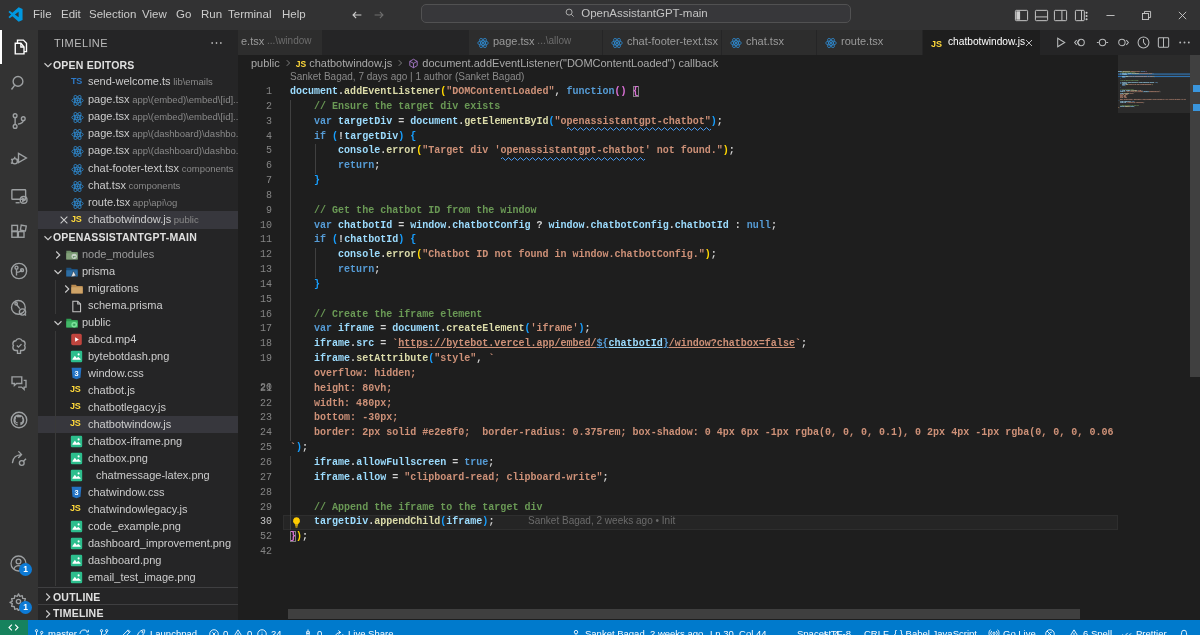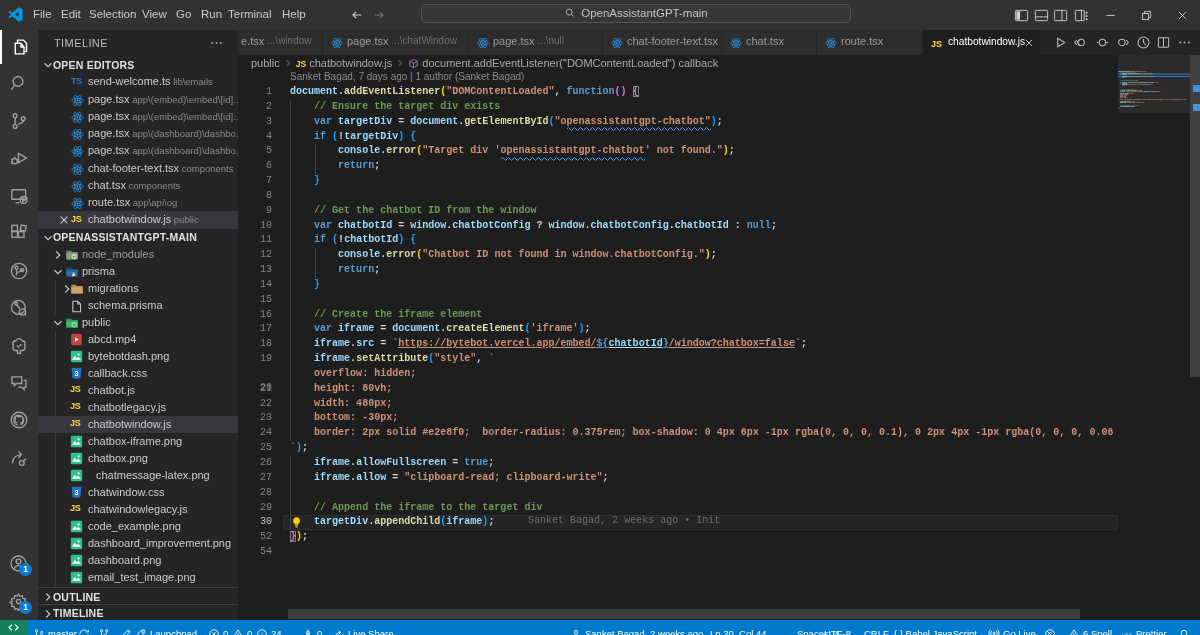--- a/index.html
+++ b/index.html
@@ -27,21 +27,21 @@
 .tlab{vertical-align:top}
 .tdesc{color:#6d6d6d;font-size:10px;vertical-align:top}
 .ticon{display:inline-block;position:relative;top:1.5px;margin-right:4px;width:12px;height:12px}
 .tclose{position:absolute;right:5px;top:7px}
 #crumbs{position:absolute;left:13px;top:25px;height:16px;font-size:11px;white-space:nowrap;line-height:16px}
 .cl{position:absolute;left:52px;height:14.84px;line-height:14.84px;font-family:"Liberation Mono",monospace;font-size:10.033px;font-weight:600;white-space:pre}
 .ln{position:absolute;left:0;width:34px;height:14.84px;line-height:14.84px;font-family:"Liberation Mono",monospace;font-size:10.033px;text-align:right;white-space:pre}
 #codewrap{position:absolute;left:0;top:25px;width:880px;height:565px;overflow:hidden}
 .guide{position:absolute;width:1px;background:#404040}
 #curline{position:absolute;left:45px;width:835px;height:14.84px;background:rgba(255,255,255,0.03);border:1px solid rgba(255,255,255,0.045)}
-#blame{position:absolute;left:290px;font-family:Liberation Mono, monospace;font-size:10.033px;color:#6b6b6b;white-space:pre}
+#blame{position:absolute;left:290px;font-family:Liberation Sans, sans-serif;font-size:10.033px;color:#6b6b6b;white-space:pre}
 #minimap{position:absolute;left:880px;top:41px;width:72px;height:548px;overflow:hidden}
 #minimapinner{position:relative;transform:scale(0.082);transform-origin:0 0;width:12000px}
 .ml{position:absolute;left:0;height:14.84px;line-height:14.84px;font-family:"Liberation Mono",monospace;font-size:10.033px;font-weight:900;white-space:pre;-webkit-text-stroke:0.6px currentColor}
 #mslider{position:absolute;left:880px;top:25px;width:72px;height:58px;background:rgba(130,130,130,0.14)}
 #vscroll{position:absolute;left:952px;top:25px;width:10px;height:322px;background:rgba(121,121,121,0.38)}
 .vmark{position:absolute;left:955px;width:7px;height:7px;background:#3a96dd}
 #hscroll{position:absolute;left:50px;top:579px;width:792px;height:10px;background:rgba(110,110,110,0.42)}
 #statusbar{position:absolute;left:0;top:620px;width:1200px;height:15px;background:#007acc;font-size:9.5px;color:#ffffff;white-space:nowrap}
 .sitem{position:absolute;top:0;display:flex;align-items:center;gap:3px;height:27px}
 .remotebox{position:absolute;left:0;top:0;width:27.5px;height:15px;background:#16825d;display:flex;align-items:center;justify-content:center}
@@ -294,21 +294,21 @@
 <svg class="abs" style="left:32px;top:320.25px" width="13" height="13" viewBox="0 0 16 16">
         <rect x="1" y="1" width="14" height="14" rx="1.5" fill="#2dbe8d"></rect>
         <path d="M3 11l3-4 2.4 3 1.6-1.6 3 2.6v1H3z" fill="#fff"></path>
         <circle cx="10.6" cy="5.4" r="1.3" fill="#fff"></circle>
       </svg>
 <span class="slab" style="left:50px;top:319.75px">bytebotdash.png</span>
 <svg class="abs" style="left:32px;top:337.25px" width="13" height="13" viewBox="0 0 16 16">
         <path d="M2 1h12l-1.1 12.2L8 15l-4.9-1.8z" fill="#2473c4"></path>
         <text x="8" y="11" font-family="Liberation Sans" font-size="9" font-weight="bold" fill="#fff" text-anchor="middle">3</text>
       </svg>
-<span class="slab" style="left:50px;top:336.75px">callback.css</span>
+<span class="slab" style="left:50px;top:336.75px">window.css</span>
 <span class="abs" style="left:32px;top:354.25px;font:bold 9px 'Liberation Sans';color:#ffd93b;letter-spacing:-0.3px">JS</span>
 <span class="slab" style="left:50px;top:353.75px">chatbot.js</span>
 <span class="abs" style="left:32px;top:371.25px;font:bold 9px 'Liberation Sans';color:#ffd93b;letter-spacing:-0.3px">JS</span>
 <span class="slab" style="left:50px;top:370.75px">chatbotlegacy.js</span>
 <div class="abs selrow" style="top:385.75px"></div>
 <span class="abs" style="left:32px;top:388.25px;font:bold 9px 'Liberation Sans';color:#ffd93b;letter-spacing:-0.3px">JS</span>
 <span class="slab" style="left:50px;top:387.75px">chatbotwindow.js</span>
 <svg class="abs" style="left:32px;top:405.25px" width="13" height="13" viewBox="0 0 16 16">
         <rect x="1" y="1" width="14" height="14" rx="1.5" fill="#2dbe8d"></rect>
         <path d="M3 11l3-4 2.4 3 1.6-1.6 3 2.6v1H3z" fill="#fff"></path>
@@ -367,32 +367,26 @@
 <span class="shead" style="left:15px;top:560.5px">OUTLINE</span>
 <div class="abs" style="left:0;top:573.5px;width:200px;height:1px;background:#3f3f41"></div>
 <svg class="abs" style="left:3px;top:576.5px" width="14" height="14" viewBox="0 0 16 16">
         <path d="M6 4l4 4-4 4" stroke="#cccccc" stroke-width="1.3" fill="none"></path>
       </svg>
 <span class="shead" style="left:15px;top:577.0px">TIMELINE</span>
 </div>
 <div id="editor">
 <div id="tabbar">
         <div class="tab cut" style="left:0px;width:85px"><span class="tlab">e.tsx</span><span class="tdesc"> ...\window</span></div>
-<div class="tab" style="left:85px;width:146px"><svg class="ticon" width="13" height="13" viewBox="0 0 16 16">
-            <ellipse cx="8" cy="8" rx="7" ry="2.8" stroke="#2e8fd9" stroke-width="1" fill="none"></ellipse>
-            <ellipse cx="8" cy="8" rx="7" ry="2.8" stroke="#2e8fd9" stroke-width="1" fill="none" transform="rotate(60 8 8)"></ellipse>
-            <ellipse cx="8" cy="8" rx="7" ry="2.8" stroke="#2e8fd9" stroke-width="1" fill="none" transform="rotate(120 8 8)"></ellipse>
-            <circle cx="8" cy="8" r="1.4" fill="#2e8fd9"></circle>
-          </svg><span class="tlab">page.tsx</span><span class="tdesc"> ...\chatWindow</span></div>
 <div class="tab" style="left:231px;width:134px"><svg class="ticon" width="13" height="13" viewBox="0 0 16 16">
             <ellipse cx="8" cy="8" rx="7" ry="2.8" stroke="#2e8fd9" stroke-width="1" fill="none"></ellipse>
             <ellipse cx="8" cy="8" rx="7" ry="2.8" stroke="#2e8fd9" stroke-width="1" fill="none" transform="rotate(60 8 8)"></ellipse>
             <ellipse cx="8" cy="8" rx="7" ry="2.8" stroke="#2e8fd9" stroke-width="1" fill="none" transform="rotate(120 8 8)"></ellipse>
             <circle cx="8" cy="8" r="1.4" fill="#2e8fd9"></circle>
-          </svg><span class="tlab">page.tsx</span><span class="tdesc"> ...\null</span></div>
+          </svg><span class="tlab">page.tsx</span><span class="tdesc"> ...\allow</span></div>
 <div class="tab" style="left:365px;width:119px"><svg class="ticon" width="13" height="13" viewBox="0 0 16 16">
             <ellipse cx="8" cy="8" rx="7" ry="2.8" stroke="#2e8fd9" stroke-width="1" fill="none"></ellipse>
             <ellipse cx="8" cy="8" rx="7" ry="2.8" stroke="#2e8fd9" stroke-width="1" fill="none" transform="rotate(60 8 8)"></ellipse>
             <ellipse cx="8" cy="8" rx="7" ry="2.8" stroke="#2e8fd9" stroke-width="1" fill="none" transform="rotate(120 8 8)"></ellipse>
             <circle cx="8" cy="8" r="1.4" fill="#2e8fd9"></circle>
           </svg><span class="tlab">chat-footer-text.tsx</span></div>
 <div class="tab" style="left:484px;width:95px"><svg class="ticon" width="13" height="13" viewBox="0 0 16 16">
             <ellipse cx="8" cy="8" rx="7" ry="2.8" stroke="#2e8fd9" stroke-width="1" fill="none"></ellipse>
             <ellipse cx="8" cy="8" rx="7" ry="2.8" stroke="#2e8fd9" stroke-width="1" fill="none" transform="rotate(60 8 8)"></ellipse>
             <ellipse cx="8" cy="8" rx="7" ry="2.8" stroke="#2e8fd9" stroke-width="1" fill="none" transform="rotate(120 8 8)"></ellipse>
@@ -475,21 +469,21 @@
 <div class="ln" style="top:396.64px;color:#858585">22</div>
 <div class="ln" style="top:411.48px;color:#858585">23</div>
 <div class="ln" style="top:426.32px;color:#858585">24</div>
 <div class="ln" style="top:441.16px;color:#858585">25</div>
 <div class="ln" style="top:456.00px;color:#858585">26</div>
 <div class="ln" style="top:470.84px;color:#858585">27</div>
 <div class="ln" style="top:485.68px;color:#858585">28</div>
 <div class="ln" style="top:500.52px;color:#858585">29</div>
 <div class="ln" style="top:515.36px;color:#c6c6c6">30</div>
 <div class="ln" style="top:530.20px;color:#858585">52</div>
-<div class="ln" style="top:545.04px;color:#858585">54</div>
+<div class="ln" style="top:545.04px;color:#858585">42</div>
 <div class="cl" style="top:85.00px"><span style="color:#9cdcfe">document</span><span style="color:#d4d4d4">.</span><span style="color:#dcdcaa">addEventListener</span><span style="color:#ffd700">(</span><span style="color:#ce9178">"DOMContentLoaded"</span><span style="color:#d4d4d4">, </span><span style="color:#569cd6">function</span><span style="color:#da70d6">()</span><span style="color:#d4d4d4"> </span><span style="color:#da70d6;box-shadow:inset 0 0 0 1px #808080">{</span></div>
 <div class="cl" style="top:99.84px"><span style="color:#d4d4d4">    </span><span style="color:#6a9955">// Ensure the target div exists</span></div>
 <div class="cl" style="top:114.68px"><span style="color:#d4d4d4">    </span><span style="color:#569cd6">var</span><span style="color:#d4d4d4"> </span><span style="color:#9cdcfe">targetDiv</span><span style="color:#d4d4d4"> = </span><span style="color:#9cdcfe">document</span><span style="color:#d4d4d4">.</span><span style="color:#dcdcaa">getElementById</span><span style="color:#179fff">(</span><span style="color:#ce9178">"openassistantgpt-chatbot"</span><span style="color:#179fff">)</span><span style="color:#d4d4d4">;</span></div>
 <div class="cl" style="top:129.52px"><span style="color:#d4d4d4">    </span><span style="color:#569cd6">if</span><span style="color:#d4d4d4"> </span><span style="color:#179fff">(</span><span style="color:#d4d4d4">!</span><span style="color:#9cdcfe">targetDiv</span><span style="color:#179fff">)</span><span style="color:#d4d4d4"> </span><span style="color:#179fff">{</span></div>
 <div class="cl" style="top:144.36px"><span style="color:#d4d4d4">        </span><span style="color:#9cdcfe">console</span><span style="color:#d4d4d4">.</span><span style="color:#dcdcaa">error</span><span style="color:#ffd700">(</span><span style="color:#ce9178">"Target div 'openassistantgpt-chatbot' not found."</span><span style="color:#ffd700">)</span><span style="color:#d4d4d4">;</span></div>
 <div class="cl" style="top:159.20px"><span style="color:#d4d4d4">        </span><span style="color:#569cd6">return</span><span style="color:#d4d4d4">;</span></div>
 <div class="cl" style="top:174.04px"><span style="color:#d4d4d4">    </span><span style="color:#179fff">}</span></div>
 <div class="cl" style="top:188.88px"></div>
 <div class="cl" style="top:203.72px"><span style="color:#d4d4d4">    </span><span style="color:#6a9955">// Get the chatbot ID from the window</span></div>
 <div class="cl" style="top:218.56px"><span style="color:#d4d4d4">    </span><span style="color:#569cd6">var</span><span style="color:#d4d4d4"> </span><span style="color:#9cdcfe">chatbotId</span><span style="color:#d4d4d4"> = </span><span style="color:#9cdcfe">window</span><span style="color:#d4d4d4">.</span><span style="color:#9cdcfe">chatbotConfig</span><span style="color:#d4d4d4"> ? </span><span style="color:#9cdcfe">window</span><span style="color:#d4d4d4">.</span><span style="color:#9cdcfe">chatbotConfig</span><span style="color:#d4d4d4">.</span><span style="color:#9cdcfe">chatbotId</span><span style="color:#d4d4d4"> : </span><span style="color:#569cd6">null</span><span style="color:#d4d4d4">;</span></div>

